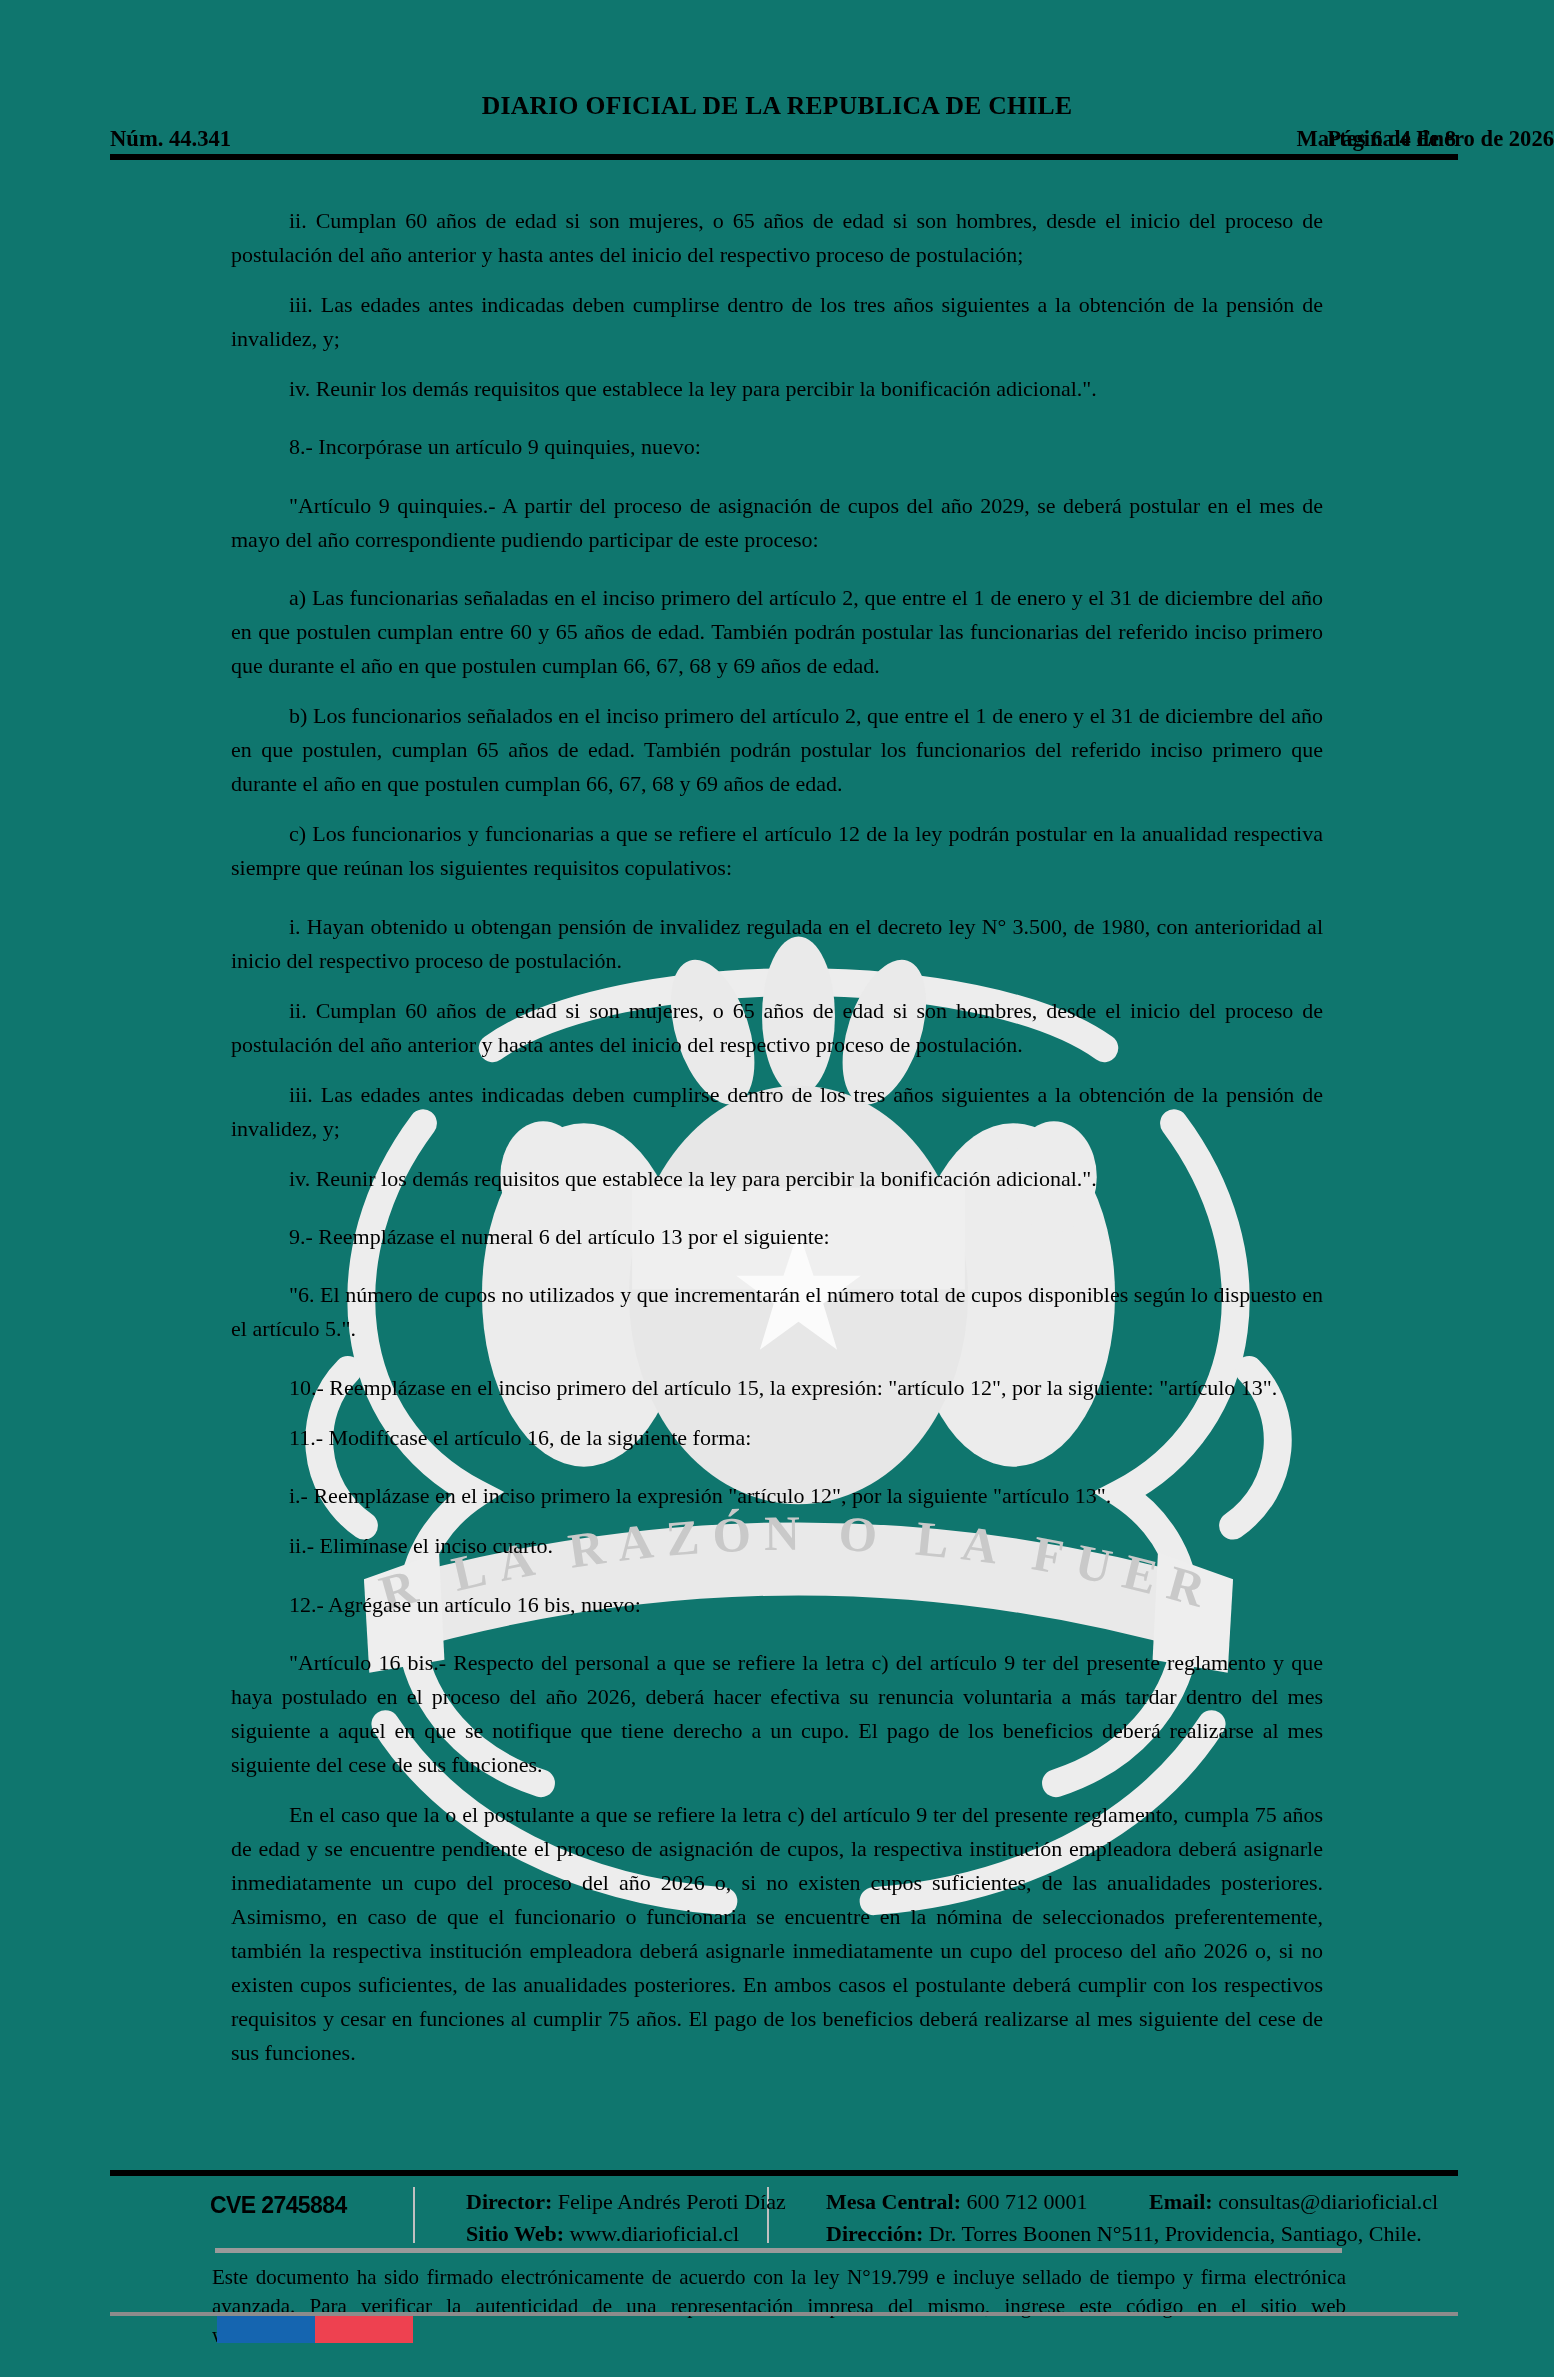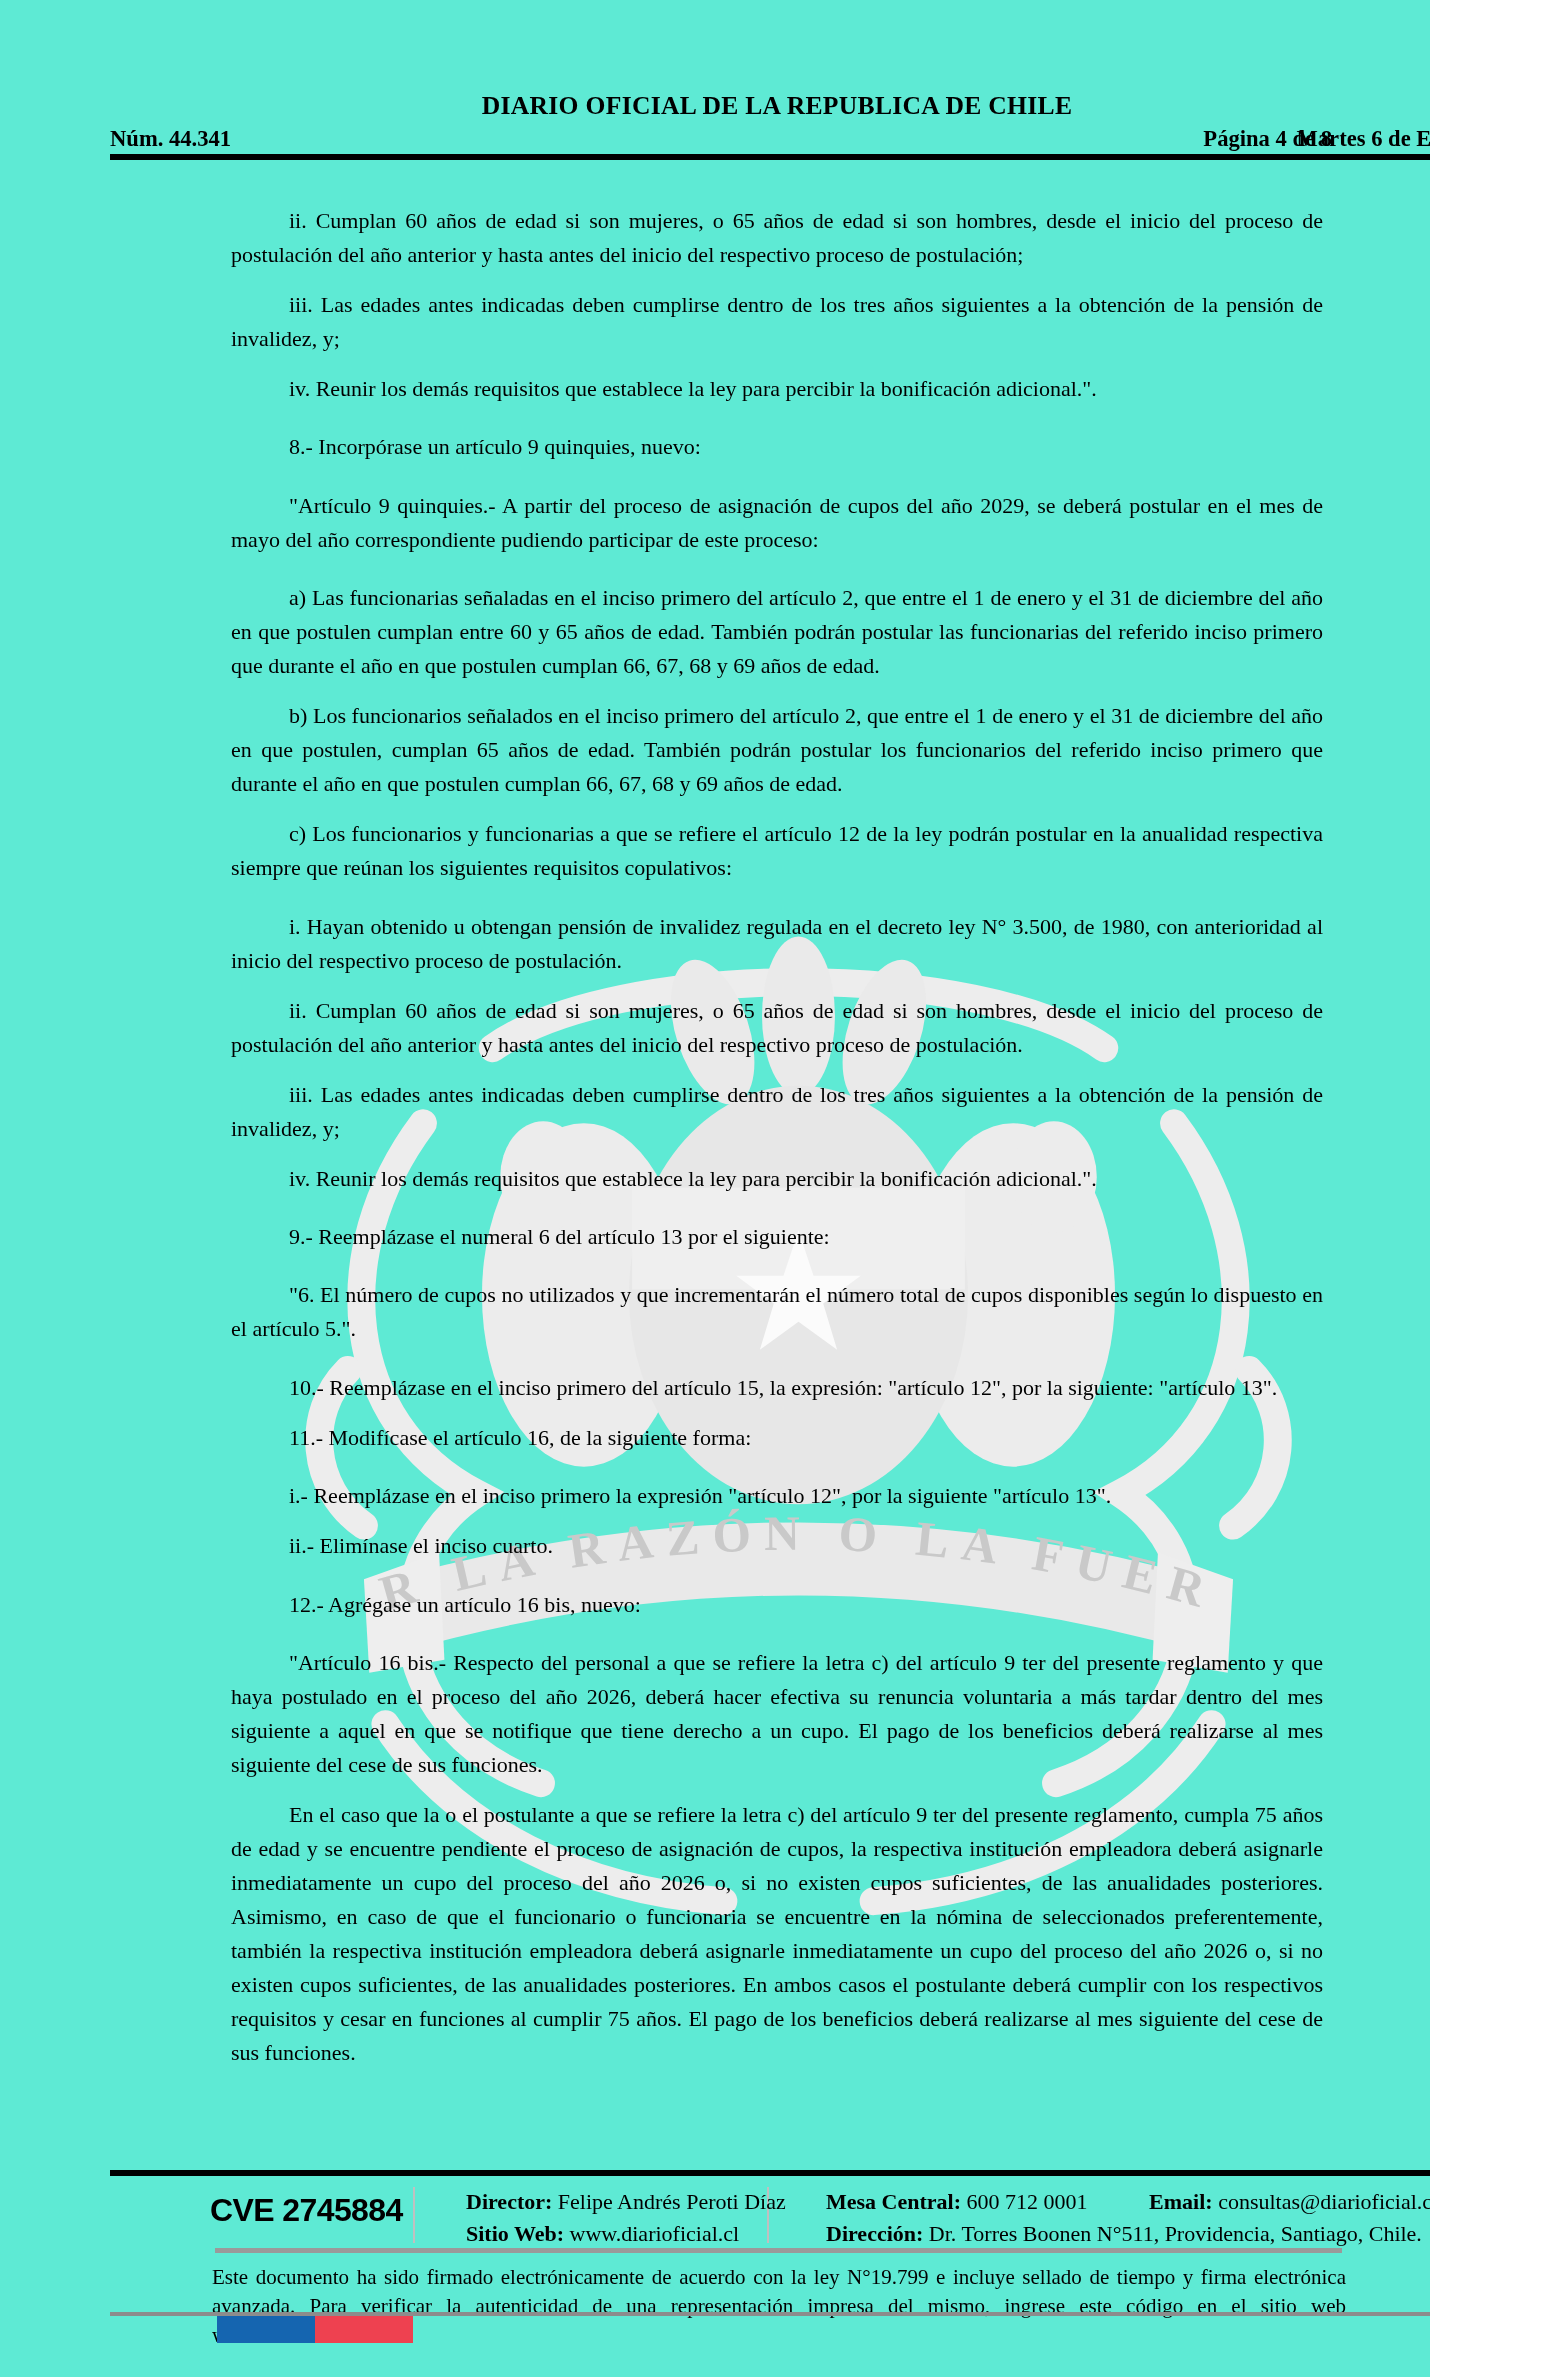--- a/index.html
+++ b/index.html
@@ -1,20 +1,20 @@
 <!DOCTYPE html>
 <html style="font-size:9.8px"><head>
 <meta charset="utf-8">
 <style>
   html, body { margin: 0; padding: 0; background: #ffffff; }
   .page {
     position: relative;
-    width: 1430px;
+    width: 1554px;
     height: 2377px;
-    background: #5eead4;
+    background: #0f766e;
     font-family: "Liberation Serif", "DejaVu Serif", serif;
     color: #000000;
     overflow: hidden;
   }
   
   .hdr-title {
     position: absolute; top: 91px; left: 0; width: 1554px;
     text-align: center; font-size: 25.6px; font-weight: bold; letter-spacing: 0.3px;
   }
   .hdr-issue {
@@ -53,21 +53,21 @@
     text-align: justify;
     text-indent: 58px;
   }
   .content p.gap { margin-top: 24.4px; }
 
   
   .rule-black-bottom { position: absolute; top: 2170px; left: 110px; width: 1348px; height: 5.5px; background: #000; }
   .cve {
     position: absolute; left: 210px; top: 2192px;
     font-family: "Liberation Sans", "DejaVu Sans", sans-serif;
-    font-size: 32px; font-weight: bold; letter-spacing: -0.6px;
+    font-size: 23px; font-weight: bold; letter-spacing: -0.6px;
   }
   .vdiv { position: absolute; top: 2187px; width: 1.8px; height: 56px; background: #c0c0c0; }
   .vdiv1 { left: 413px; }
   .vdiv2 { left: 767px; }
   .f-block { position: absolute; font-size: 22px; line-height: 32px; white-space: nowrap; }
   .f-left  { left: 430px;  top: 2186px; }
   .f-right { left: 790px; top: 2186px; }
   .f-block b { font-weight: bold; margin-left: 36px; }
   .f-gap { display: inline-block; width: 25.6px; }
   .rule-gray-mid { position: absolute; top: 2248px; left: 215px; width: 1127px; height: 4.9px; background: #9a9a9a; }

